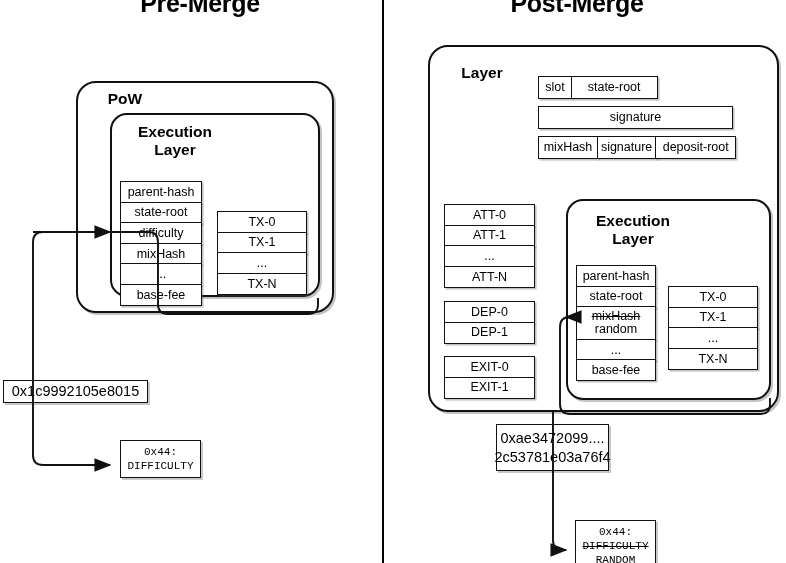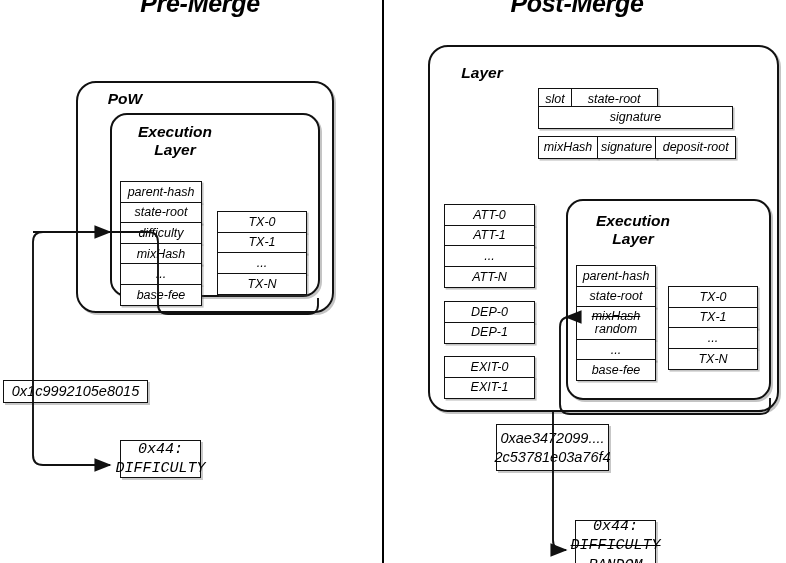--- a/index.html
+++ b/index.html
@@ -1,21 +1,21 @@
 <!DOCTYPE html>
 <html><head>
 <meta charset="utf-8">
 <style>
   html,body{margin:0;padding:0;background:#fff;}
   body{
     width:786px;height:563px;position:relative;overflow:hidden;
     font-family:"Liberation Sans", sans-serif;
     color:#000;
   }
-  .stage{position:absolute;left:0;top:0;width:786px;height:563px;font-style:italic;}
+  .stage{position:absolute;left:0;top:0;width:786px;height:563px;}
   .abs{position:absolute;box-sizing:border-box;}
 
   
   .title{
     font-size:25px;font-weight:bold;letter-spacing:-0.3px;
     text-align:center;white-space:nowrap;
   }
 
   
   .divider{background:#000;width:1.6px;}
@@ -55,21 +55,21 @@
     border:1.4px solid #111;background:#fff;
     font-size:14.5px;line-height:1.25;text-align:center;
     display:flex;flex-direction:column;align-items:center;justify-content:center;
     box-shadow:2px 2px 0 rgba(80,80,80,.32);
     white-space:nowrap;
   }
   
   .op-box{
     border:1.8px solid #111;background:#fff;
     font-family:"Liberation Mono", monospace;
-    font-size:15px;line-height:1.3;text-align:center;
+    font-size:11px;line-height:1.3;text-align:center;
     display:flex;flex-direction:column;align-items:center;justify-content:center;
     box-shadow:2px 2px 0 rgba(80,80,80,.30);
     white-space:nowrap;
   }
 
   svg.wires{position:absolute;left:0;top:0;width:786px;height:563px;overflow:visible;}
   svg.wires path{fill:none;stroke:#111;stroke-width:1.9;}
 </style>
 </head>
 <body>
@@ -113,21 +113,21 @@
   <div class="abs op-box" style="left:120px;top:440px;width:81px;height:38px;">
     <div>0x44:</div>
     <div>DIFFICULTY</div>
   </div>
 
   <div class="abs round-box" style="left:428px;top:45px;width:351px;height:367px;"></div>
   <div class="abs box-label" style="left:432px;top:64px;width:100px;">
     <div>Layer</div>
   </div>
 
-  <div class="abs row" style="left:538px;top:88px;border-radius:6px;">
+  <div class="abs row" style="left:538px;top:76px;border-radius:6px;">
     <div class="cell" style="width:32px;height:21px;">slot</div>
     <div class="cell" style="width:85px;height:21px;">state-root</div>
   </div>
 
   <div class="abs row" style="left:538px;top:106px;border-radius:8px;">
     <div class="cell" style="width:193px;height:21px;">signature</div>
   </div>
 
   <div class="abs row" style="left:538px;top:136px;">
     <div class="cell" style="width:58px;height:21px;">mixHash</div>

